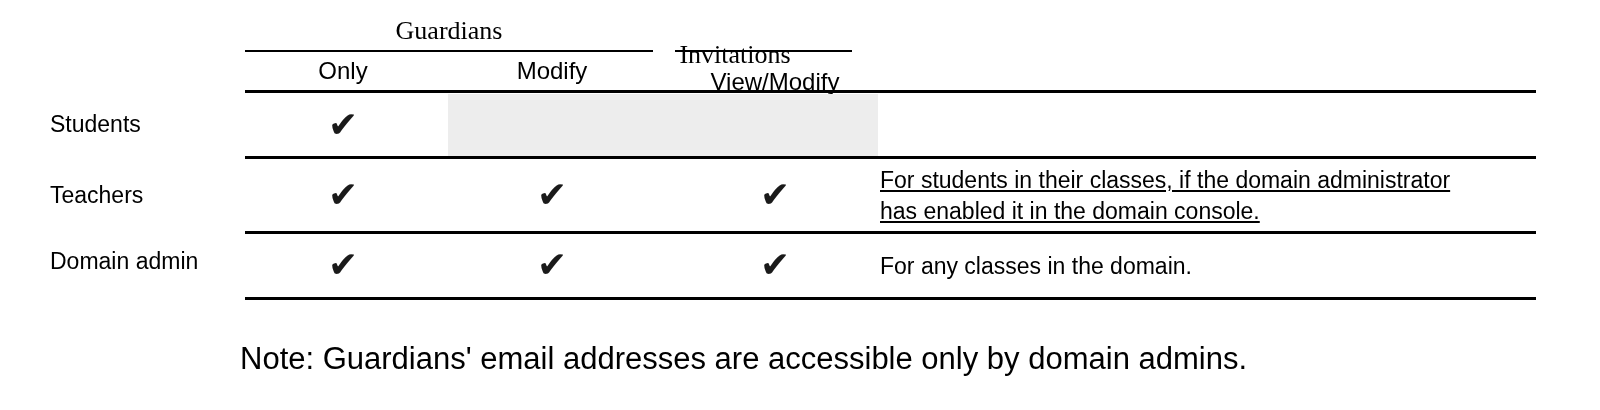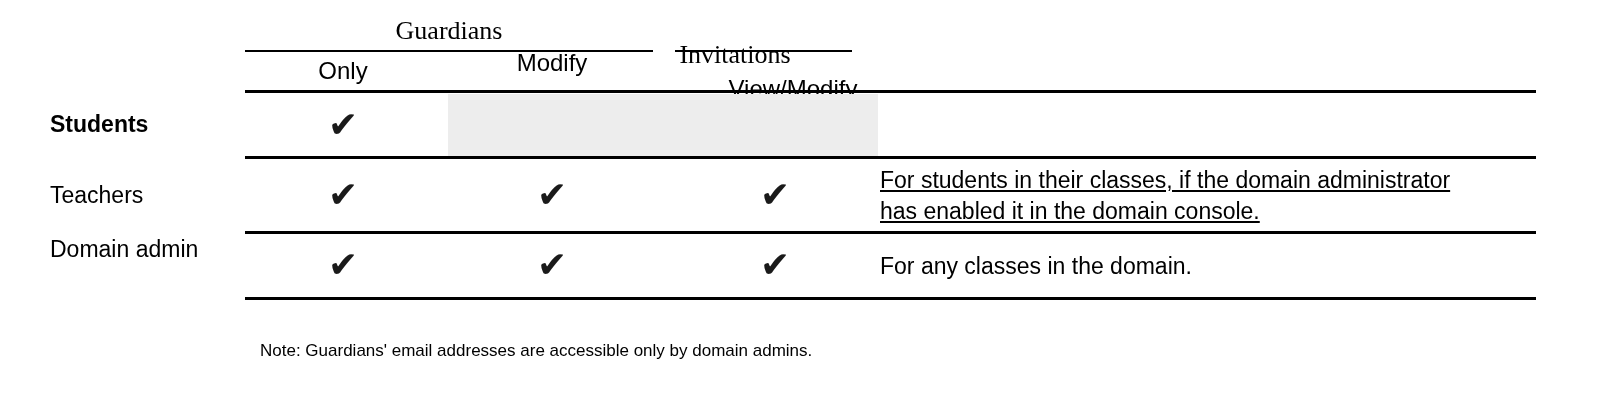--- a/index.html
+++ b/index.html
@@ -58,58 +58,58 @@
   }
   .row-note {
     position: absolute;
     left: 880px;
     width: 590px;
     font-size: 23px;
     line-height: 31px;
   }
   .footnote {
     position: absolute;
-    left: 260px;
+    left: 240px;
     top: 341px;
-    font-size: 17px;
+    font-size: 31px;
     white-space: nowrap;
   }
 </style>
 </head>
 <body>
 
 <div class="canvas">
 
   <div class="group-head" style="left:449px; top:16px;">Guardians</div>
   <div class="group-head" style="left:735px; top:16px;margin-top:24px;">Invitations</div>
 
   <div class="hline" style="left:245px; top:50px; width:408px; height:2px;"></div>
   <div class="hline" style="left:675px; top:50px; width:177px; height:2px;"></div>
 
   <div class="col-head" style="left:343px; top:57px;">Only</div>
-  <div class="col-head" style="left:552px; top:49px;">Modify</div>
-  <div class="col-head" style="left:775px; top:75px;margin-left:18px;">View/Modify</div>
+  <div class="col-head" style="left:552px; top:57px;">Modify</div>
+  <div class="col-head" style="left:775px; top:68px;">View/Modify</div>
 
   <div class="hline" style="left:245px; top:90px; width:1291px; height:3px;"></div>
 
   <div class="disabled-cell"></div>
-  <div class="row-label" style="top:111px;font-weight:bold;">Students</div>
+  <div class="row-label" style="top:111px;">Students</div>
   <div class="check" style="left:343px; top:125px;">✔</div>
 
   <div class="hline" style="left:245px; top:156px; width:1291px; height:3px;"></div>
 
   <div class="row-label" style="top:182px;">Teachers</div>
   <div class="check" style="left:343px; top:195px;">✔</div>
   <div class="check" style="left:552px; top:195px;">✔</div>
   <div class="check" style="left:775px; top:195px;">✔</div>
   <div class="row-note" style="top:165px;text-decoration:underline;">For students in their classes, if the domain administrator has enabled it in the domain console.</div>
 
   <div class="hline" style="left:245px; top:231px; width:1291px; height:3px;"></div>
 
-  <div class="row-label" style="top:236px;">Domain admin</div>
+  <div class="row-label" style="top:248px;">Domain admin</div>
   <div class="check" style="left:343px; top:265px;">✔</div>
   <div class="check" style="left:552px; top:265px;">✔</div>
   <div class="check" style="left:775px; top:265px;">✔</div>
   <div class="row-note" style="top:251px;">For any classes in the domain.</div>
 
   <div class="hline" style="left:245px; top:297px; width:1291px; height:3px;"></div>
 
   <div class="footnote">Note: Guardians' email addresses are accessible only by domain admins.</div>
 
 </div>

